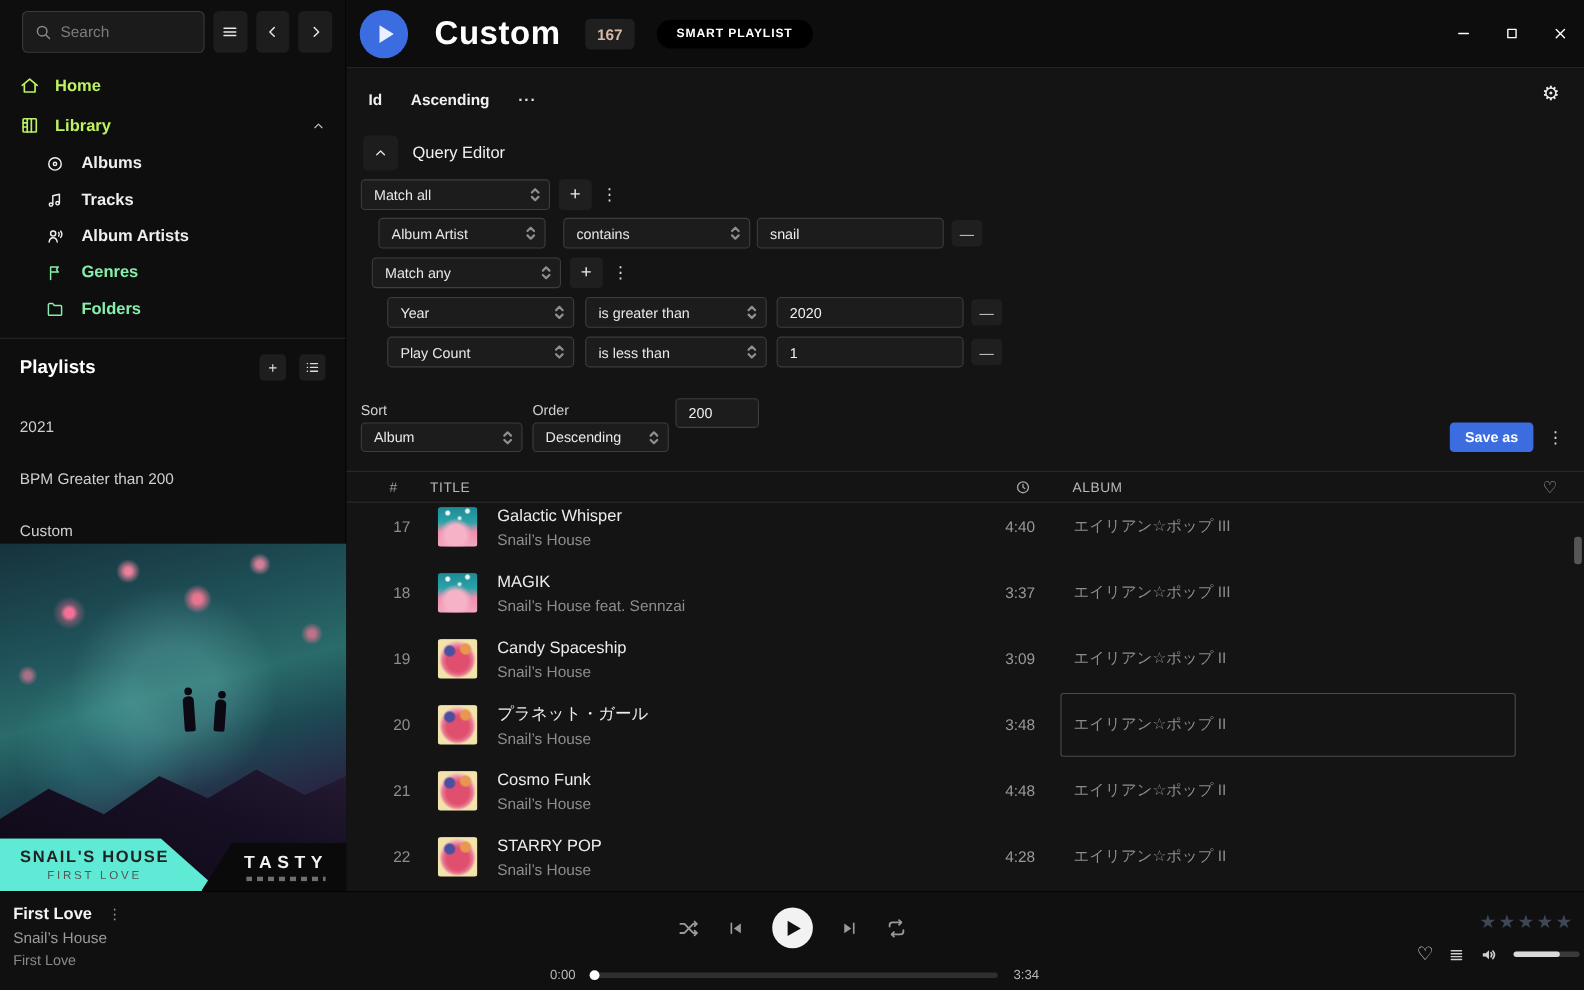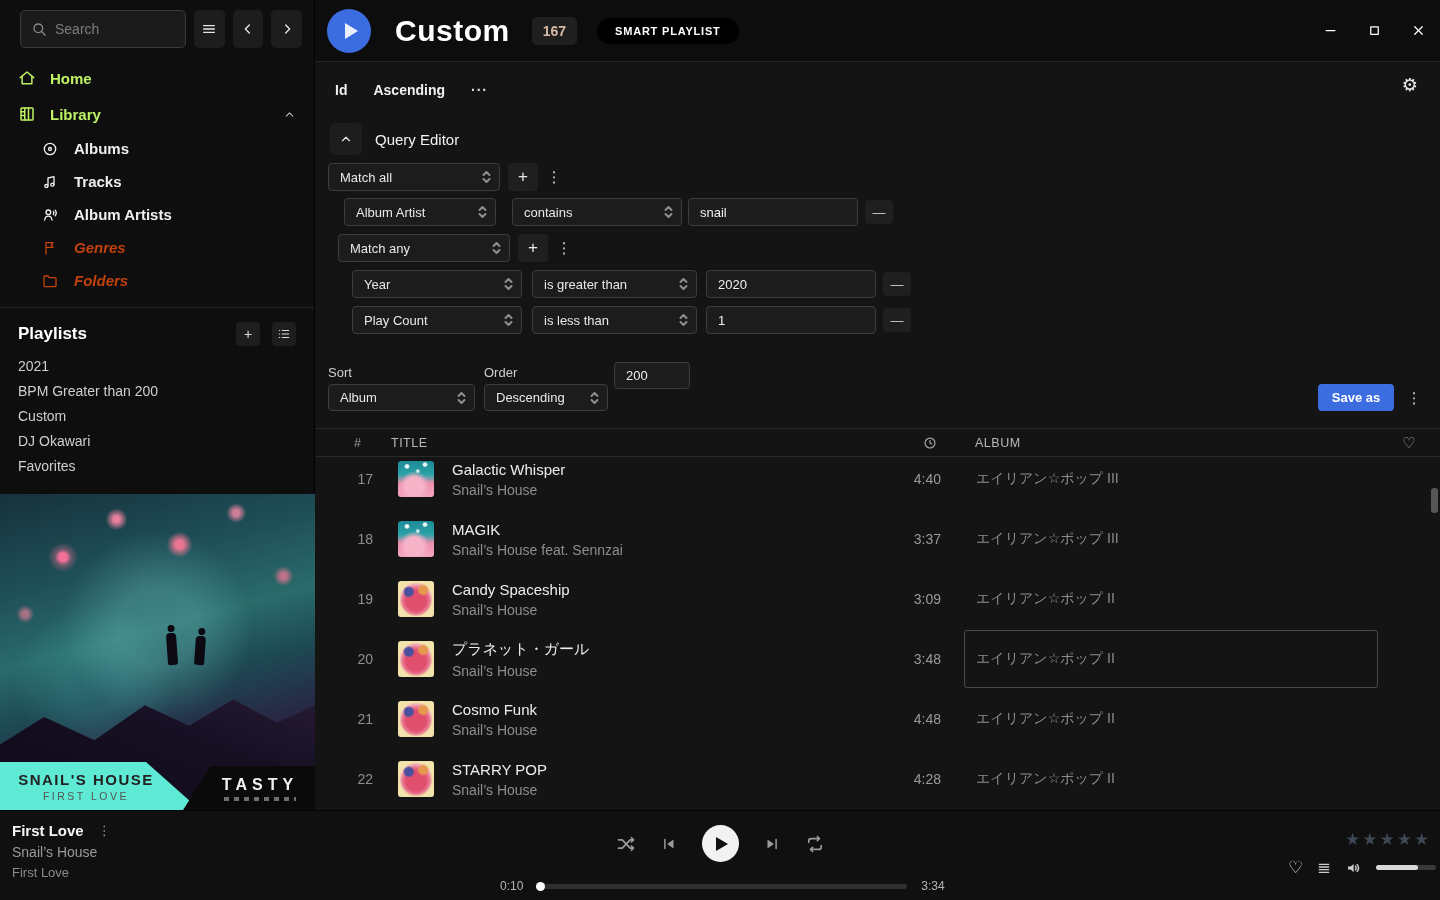--- a/index.html
+++ b/index.html
@@ -15,27 +15,27 @@
   
   .sidebar { position:absolute; left:0; top:0; width:315px; height:810px; background:#0e0e0e; border-right:1px solid #000; }
   .sb-top { display:flex; gap:8px; padding:10px 12px 12px 20px; }
   .search-box { width:166px; height:38px; background:#1b1b1b; border:1px solid #3a3a3a; border-radius:5px; display:flex; align-items:center; gap:8px; padding:0 10px; color:#8a8a8a; }
   .search-box input { flex:1; background:transparent; border:none; outline:none; color:#ddd; font-size:14px; font-family:inherit; min-width:0; }
   .search-box input::placeholder { color:#7c7c7c; }
   .btn-sq { height:38px; width:33px; background:#1d1d1d; border:none; border-radius:5px; color:#e8e8e8; display:flex; align-items:center; justify-content:center; cursor:pointer; }
   .nav-item { display:flex; align-items:center; gap:14px; padding:9px 18px; font-size:15px; font-weight:bold; color:#bef264; cursor:pointer; }
   .nav-item .chev-up { margin-left:auto; color:#bdbdbd; }
   .sub-item { display:flex; align-items:center; gap:16px; padding:8px 0 8px 42px; font-size:15px; font-weight:bold; color:#efefef; cursor:pointer;text-align:center; }
-  .sub-item.dim { color:#c2410c;font-style:italic; }
+  .sub-item.dim { color:#86efac; }
   .sb-divider { border-top:1px solid #262626; margin-top:10px; }
   .pl-header { display:flex; align-items:center; padding:14px 18px 8px 18px; }
   .pl-title { font-size:17px; font-weight:bold; }
   .pl-actions { margin-left:auto; display:flex; gap:12px; }
   .btn-xs { width:24px; height:24px; background:#1e1e1e; border:none; border-radius:4px; color:#dcdcdc; display:flex; align-items:center; justify-content:center; cursor:pointer; font-size:14px; }
-  .pl-item { padding:4px 18px; font-size:14px; color:#cfcfcf; height:25px; cursor:pointer; }
+  .pl-item { padding:4px 18px; font-size:14px; color:#cfcfcf; height:25px; cursor:pointer;margin-top:22px; }
 
   
   .album-art { position:absolute; left:0; bottom:0; width:315px; height:316px; overflow:hidden; cursor:pointer; }
   .art-sky { position:absolute; inset:0;
     background:
       radial-gradient(circle at 20% 20%, rgba(255,115,155,.95) 0 4px, rgba(255,115,155,.35) 8px, transparent 15px),
       radial-gradient(circle at 37% 8%,  rgba(255,135,165,.9) 0 3px, transparent 11px),
       radial-gradient(circle at 57% 16%, rgba(255,120,150,.9) 0 4px, transparent 13px),
       radial-gradient(circle at 75% 6%,  rgba(255,140,170,.8) 0 3px, transparent 10px),
       radial-gradient(circle at 90% 26%, rgba(255,120,150,.7) 0 3px, transparent 10px),
@@ -639,21 +639,21 @@
             <path d="M4.5 10V8.5a3 3 0 0 1 3-3H17"></path>
             <path d="M19.5 14v1.5a3 3 0 0 1-3 3H7"></path>
             <path d="M14.8 3 17.3 5.5 14.8 8"></path>
             <path d="M9.2 16 6.7 18.5 9.2 21"></path>
           </svg>
       </span>
     </button>
   </div>
 
   <div class="progress">
-    <span>0:10</span>
+    <span>0:00</span>
     <div class="pbar">
         <div class="pknob"></div>
       </div>
     <span>3:34</span>
   </div>
 
   <div class="stars">
     <span>★</span>
     <span>★</span>
     <span>★</span>

